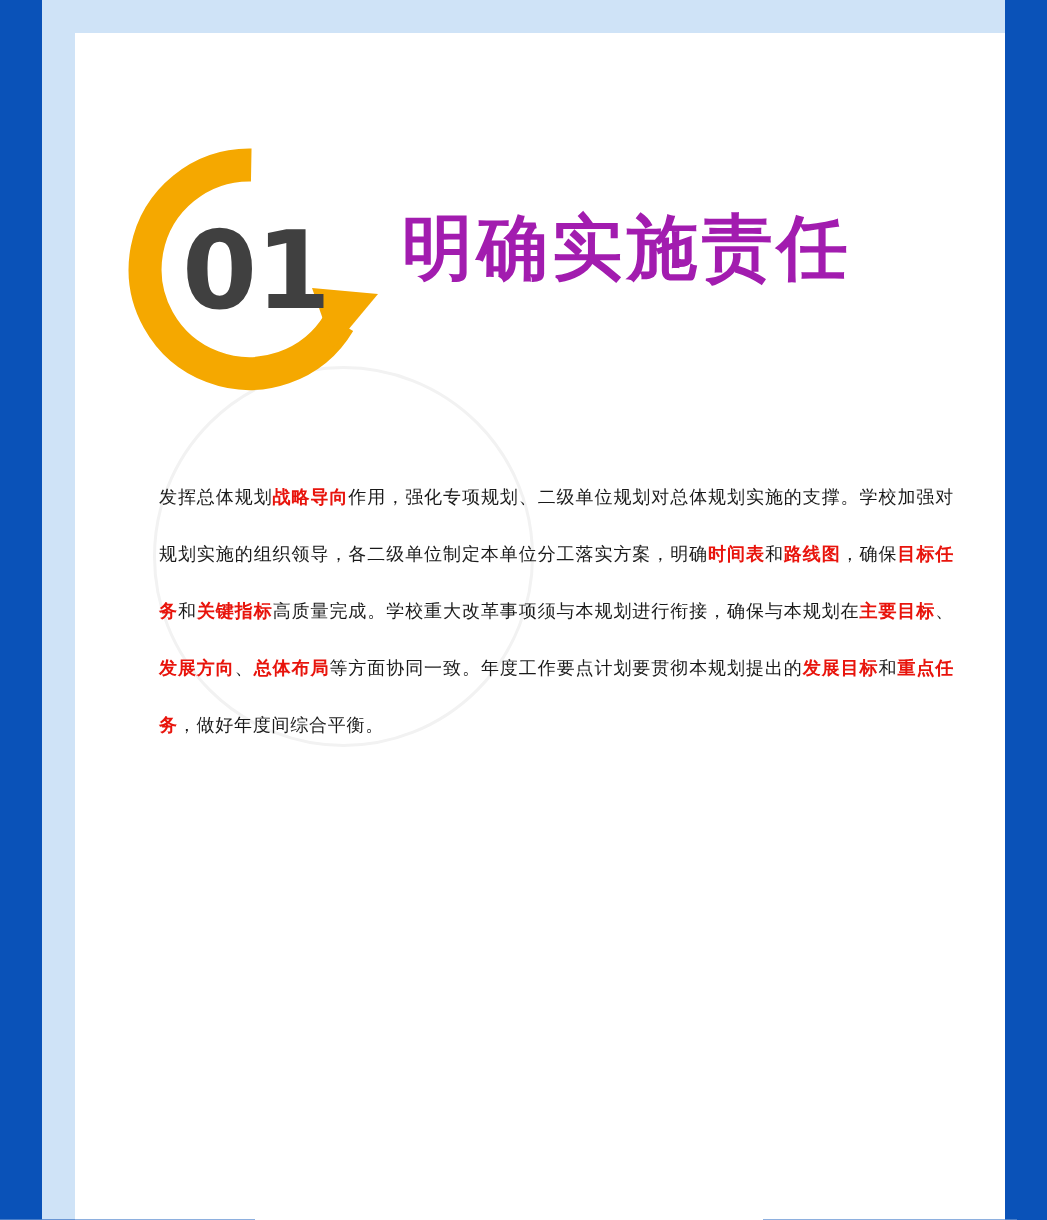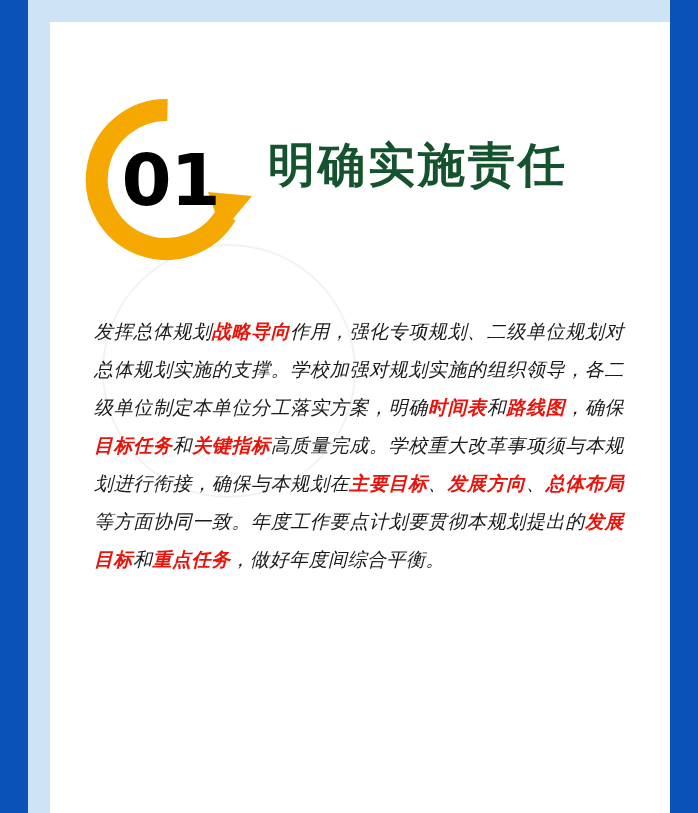--- a/index.html
+++ b/index.html
@@ -74,50 +74,49 @@
     left: 30px;
     top: 10px;
     width: 175px;
     height: 175px;
     display: flex;
     align-items: center;
     justify-content: center;
     font-family: "DejaVu Sans", sans-serif;
     font-size: 72px;
     font-weight: bold;
-    color: #000000;
+    color: #404040;
     letter-spacing: -1px;
     padding-left: 6px;
     box-sizing: border-box;
   }
   .head-title {
     position: absolute;
     left: 218px;
     top: 52px;
     font-family: "DejaVu Sans", sans-serif;
     font-size: 47px;
     font-weight: bold;
-    color: #14532d;
+    color: #a21caf;
     letter-spacing: 3px;
     white-space: nowrap;
   }
 
   .body-text {
     position: absolute;
-    left: 44px;
+    left: 56px;
     top: 230px;
     width: 530px;
     font-family: "DejaVu Sans", sans-serif;
-    font-size: 19px;
+    font-size: 12px;
     line-height: 38px;
     color: #1a1a1a;
     text-align: justify;
     text-justify: inter-character;
     letter-spacing: 0.5px;
-    font-style: italic;
   }
   .hl {
     color: #e8140c;
     font-weight: bold;
   }
 </style>
 </head>
 <body>
 
 <div class="poster">

